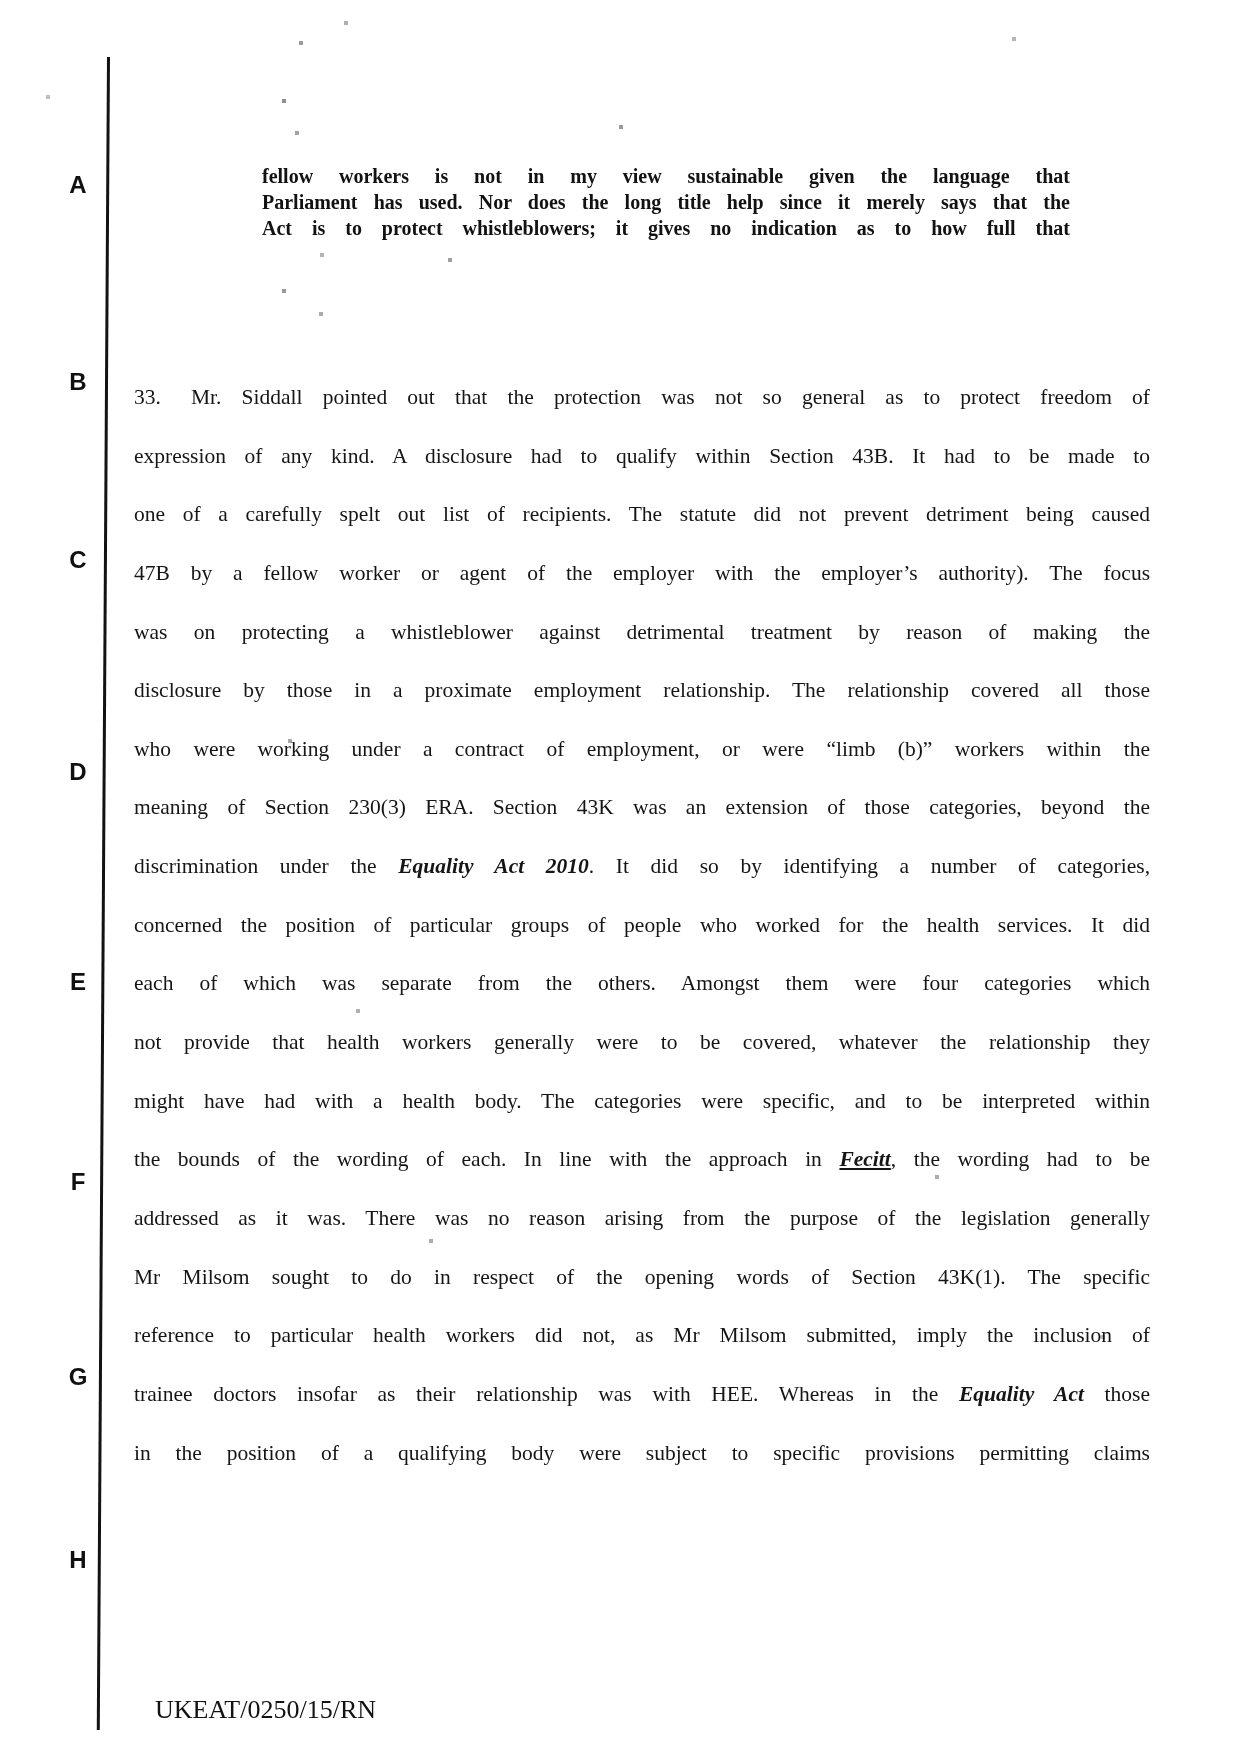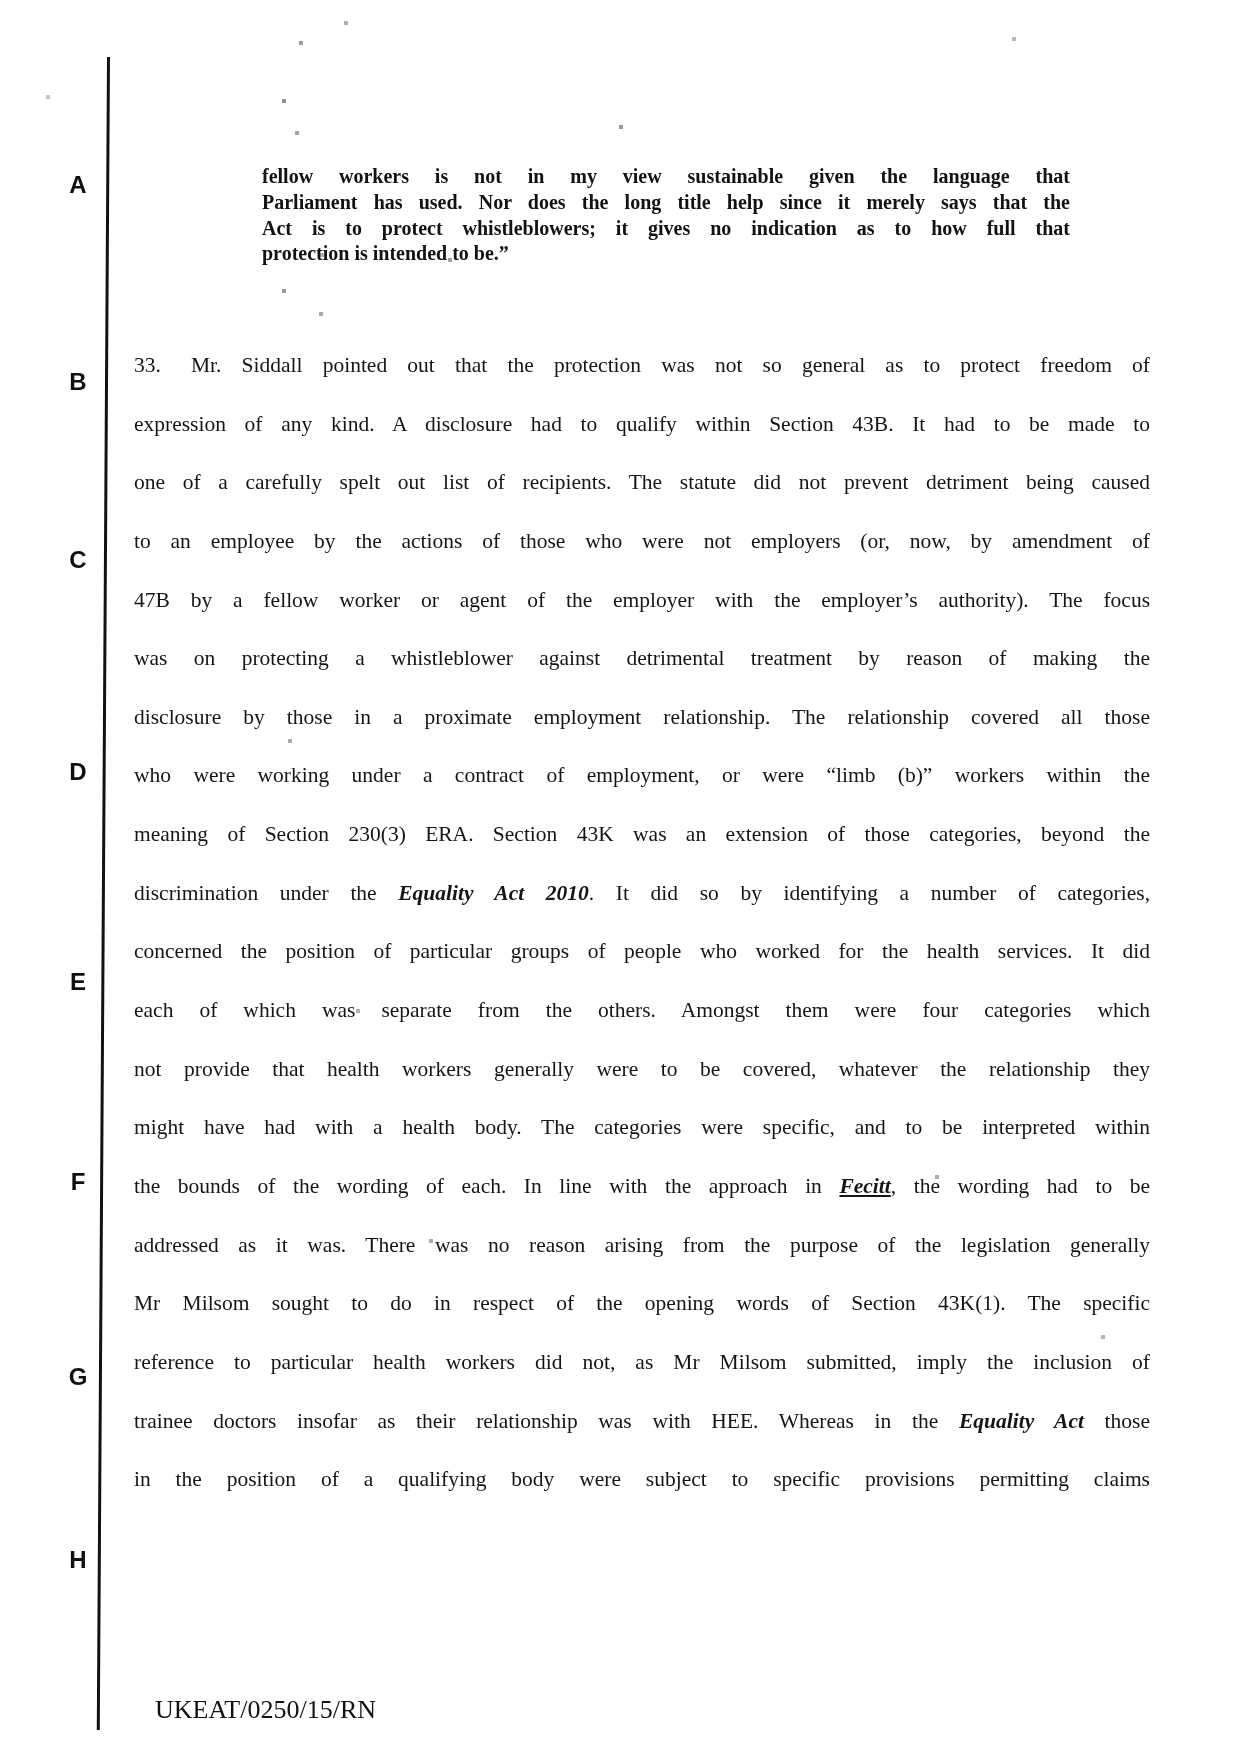--- a/index.html
+++ b/index.html
@@ -54,21 +54,21 @@
   }
   .quote .tline {
     height: 25.8px;
     line-height: 25.8px;
   }
 
   
   .para {
     position: absolute;
     left: 134px;
-    top: 336px;
+    top: 368px;
     width: 1016px;
     font-size: 21.5px;
     color: #151515;
   }
   .para .tline {
     height: 58.65px;
     line-height: 58.65px;
   }
 
   .tline {
@@ -133,28 +133,26 @@
       <div class="mletter" style="top: 967px;">E</div>
       <div class="mletter" style="top: 1167px;">F</div>
       <div class="mletter" style="top: 1362px;">G</div>
       <div class="mletter" style="top: 1545px;">H</div>
     </div>
 
   <div class="quote">
       <div class="tline"><span>fellow workers is not in my view sustainable given the language that</span></div>
       <div class="tline"><span>Parliament has used.  Nor does the long title help since it merely says that the</span></div>
       <div class="tline"><span>Act is to protect whistleblowers; it gives no indication as to how full that</span></div>
-      <div class="tline align-left"><span>protection is intended to be.”</span></div>
     </div>
 
   <div class="para">
       <div class="tline"><span>33.</span><span class="gap" style="width: 30px;"></span><span>Mr. Siddall pointed out that the protection was not so general as to protect freedom of</span></div>
       <div class="tline"><span>expression of any kind.  A disclosure had to qualify within Section 43B.  It had to be made to</span></div>
       <div class="tline"><span>one of a carefully spelt out list of recipients.  The statute did not prevent detriment being caused</span></div>
-      <div class="tline"><span>to an employee by the actions of those who were not employers (or, now, by amendment of</span></div>
       <div class="tline"><span>47B by a fellow worker or agent of the employer with the employer’s authority).  The focus</span></div>
       <div class="tline"><span>was on protecting a whistleblower against detrimental treatment by reason of making the</span></div>
       <div class="tline"><span>disclosure by those in a proximate employment relationship.  The relationship covered all those</span></div>
       <div class="tline"><span>who were working under a contract of employment, or were “limb (b)” workers within the</span></div>
       <div class="tline"><span>meaning of Section 230(3) ERA.  Section 43K was an extension of those categories, beyond the</span></div>
       <div class="tline"><span>discrimination under the </span><span class="b">Equality Act 2010</span><span>.  It did so by identifying a number of categories,</span></div>
       <div class="tline"><span>concerned the position of particular groups of people who worked for the health services.  It did</span></div>
       <div class="tline"><span>each of which was separate from the others.  Amongst them were four categories which</span></div>
       <div class="tline"><span>not provide that health workers generally were to be covered, whatever the relationship they</span></div>
       <div class="tline"><span>might have had with a health body.  The categories were specific, and to be interpreted within</span></div>

